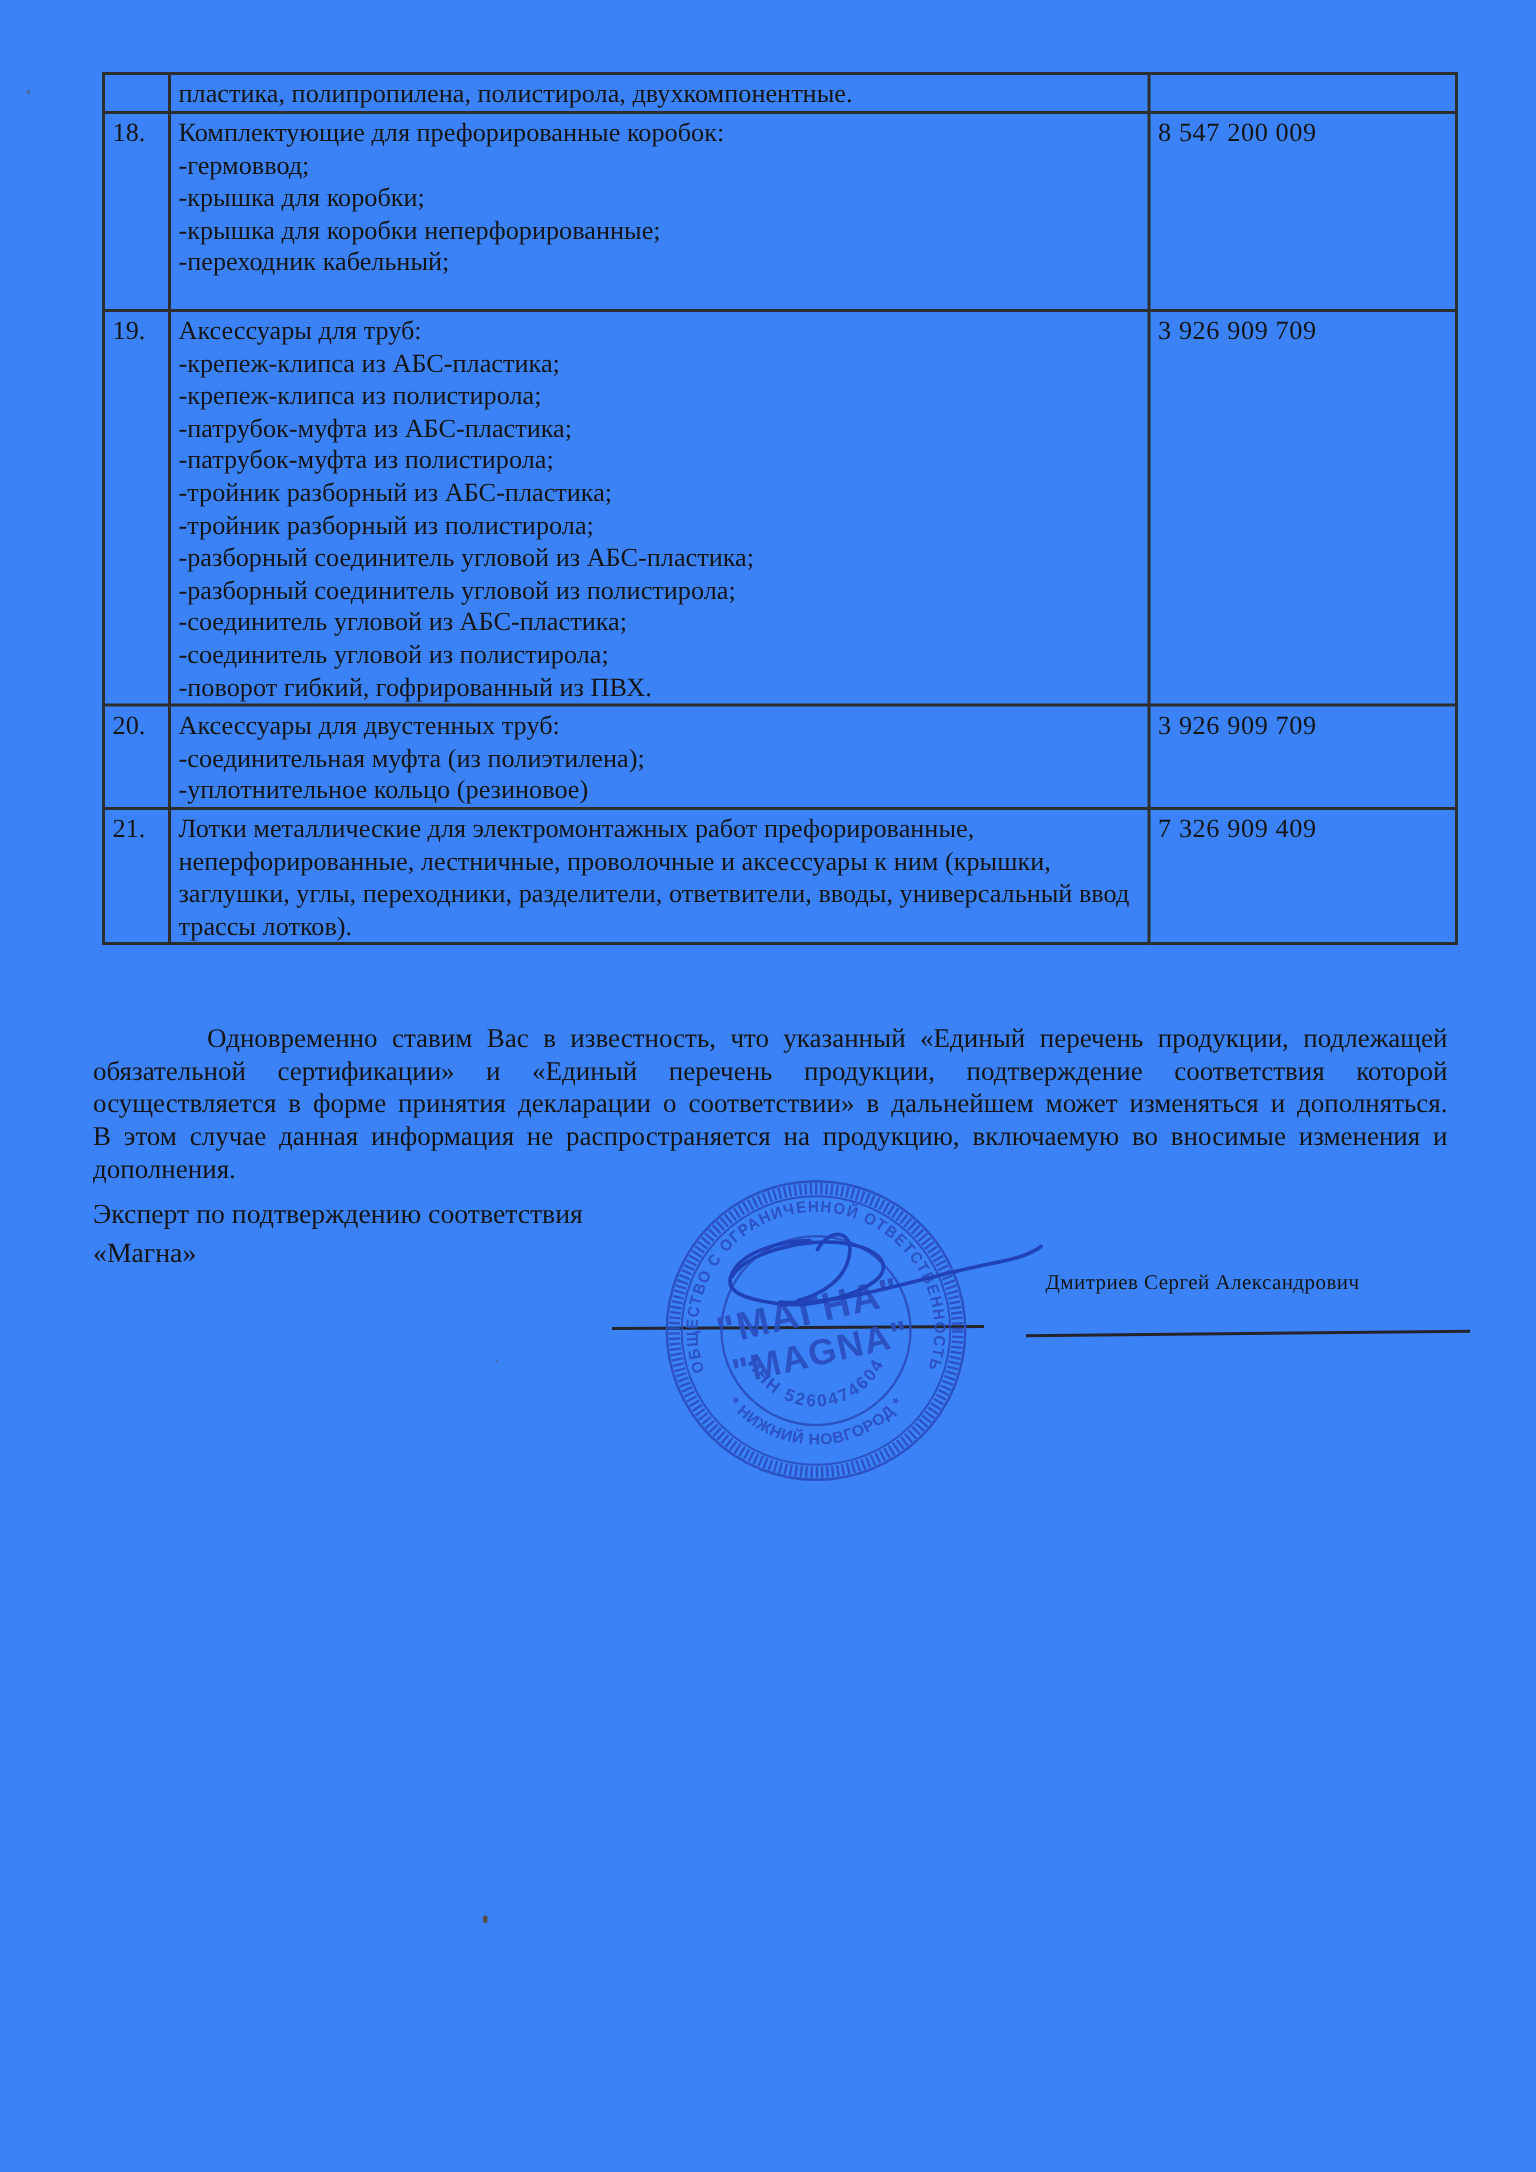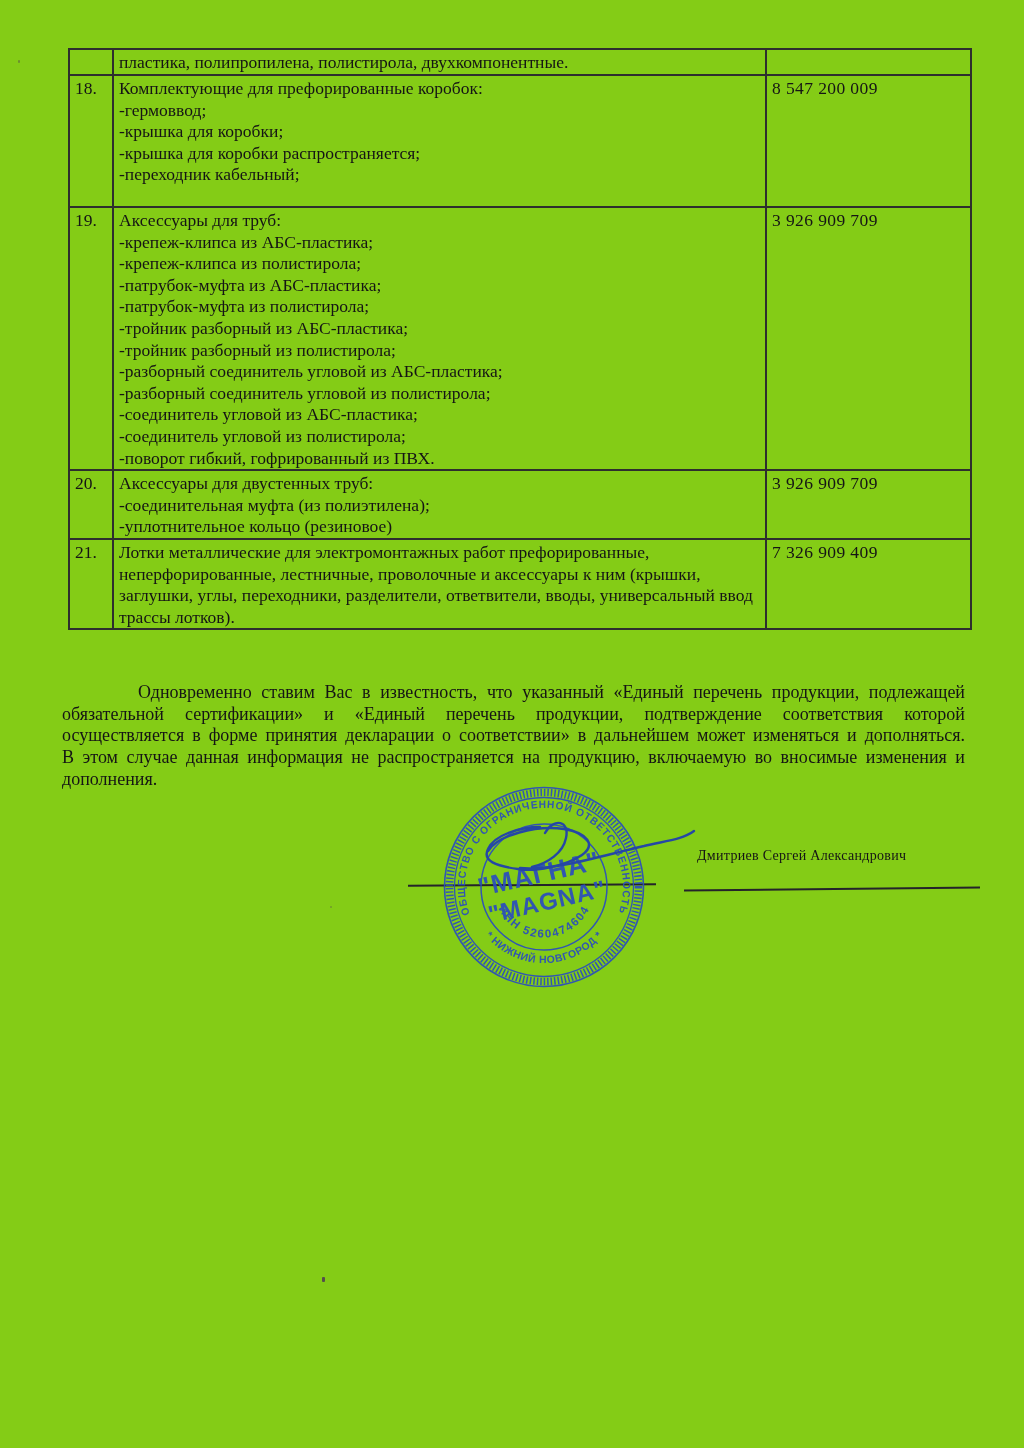--- a/index.html
+++ b/index.html
@@ -1,19 +1,19 @@
 <!DOCTYPE html>
 <html><head>
 <meta charset="utf-8">
 <style>
   html,body{margin:0;padding:0;background:#ffffff;}
   .page{
     position:relative;
     width:1024px;height:1448px;
-    background:#84cc16;
+    background:#3b82f6;
     font-family:"Liberation Serif","DejaVu Serif",serif;
     color:#151515;
     overflow:hidden;
   }
   
   table.doc{
     position:absolute;left:68px;top:48px;
     border-collapse:collapse;table-layout:fixed;
     width:902px;
   }
@@ -88,21 +88,21 @@
             <div>пластика, полипропилена, полистирола, двухкомпонентные.</div>
           </td>
         <td class="cell-val"></td>
       </tr>
       <tr style="height:132px">
         <td class="cell-num">18.</td>
         <td class="cell-desc">
             <div>Комплектующие для префорированные коробок:</div>
             <div>-гермоввод;</div>
             <div>-крышка для коробки;</div>
-            <div>-крышка для коробки распространяется;</div>
+            <div>-крышка для коробки неперфорированные;</div>
             <div>-переходник кабельный;</div>
           </td>
         <td class="cell-val">8 547 200 009</td>
       </tr>
       <tr style="height:195px">
         <td class="cell-num">19.</td>
         <td class="cell-desc">
             <div>Аксессуары для труб:</div>
             <div>-крепеж-клипса из АБС-пластика;</div>
             <div>-крепеж-клипса из полистирола;</div>
@@ -132,20 +132,24 @@
         <td class="cell-desc">
             <div>Лотки металлические для электромонтажных работ префорированные, неперфорированные, лестничные, проволочные и аксессуары к ним (крышки, заглушки, углы, переходники, разделители, ответвители, вводы, универсальный ввод трассы лотков).</div>
           </td>
         <td class="cell-val">7 326 909 409</td>
       </tr>
     </tbody>
   </table>
 
   <div class="notice">Одновременно ставим Вас в известность, что указанный «Единый перечень продукции, подлежащей обязательной сертификации» и «Единый перечень продукции, подтверждение соответствия которой осуществляется в форме принятия декларации о соответствии» в дальнейшем может изменяться и дополняться. В этом случае данная информация не распространяется на продукцию, включаемую во вносимые изменения и дополнения.</div>
 
+  <div class="expert">
+    <div>Эксперт по подтверждению соответствия</div>
+    <div>«Магна»</div>
+  </div>
 
   <div class="sigline left"></div>
   <div class="sigline right"></div>
 
   <div class="signer-name">Дмитриев Сергей Александрович</div>
 
   <svg class="stamp" viewBox="0 0 270 208" xmlns="http://www.w3.org/2000/svg">
     <defs>
       <path id="ringPath" d="M 33.8 131 A 79 79 0 1 1 182.2 131"></path>
       <path id="cityPath" d="M 45.7 147.6 A 76 76 0 0 0 170.3 147.6"></path>

